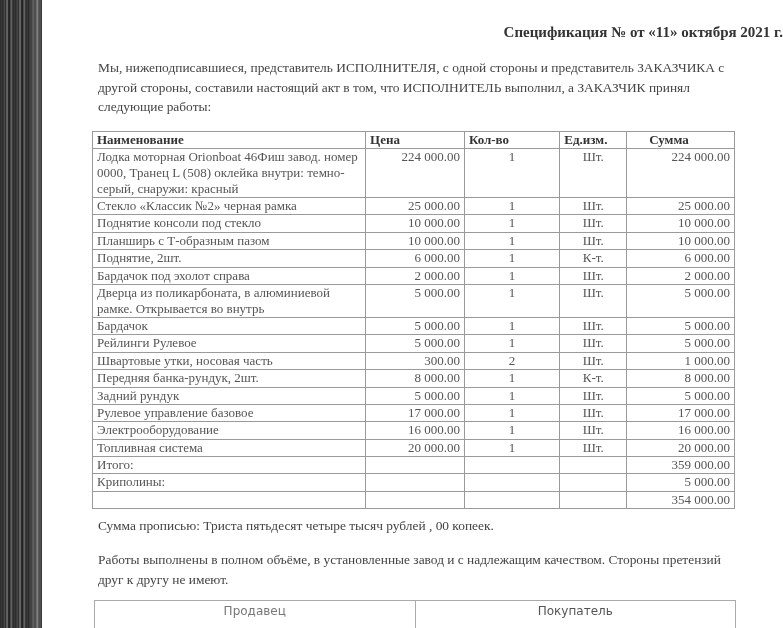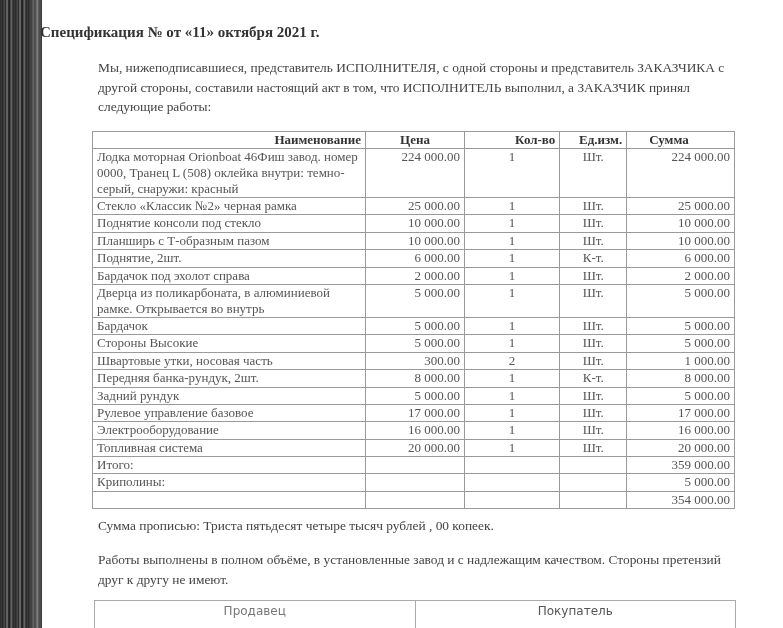--- a/index.html
+++ b/index.html
@@ -14,36 +14,36 @@
     background:
       repeating-linear-gradient(90deg,
         #2a2a2a 0px, #3c3c3c 2px, #1c1c1c 3px, #555 4px, #222 6px,
         #9a9a9a 7px, #2d2d2d 8px, #1e1e1e 10px, #777 11px, #262626 13px);
   }
   .scan-fade {
     position:absolute; left:30px; top:0; width:14px; height:628px;
     background:linear-gradient(90deg, rgba(60,60,60,0.85), rgba(200,200,200,0.3), rgba(255,255,255,0));
   }
   .title {
-    position:absolute; left:0; width:783px; top:24px; text-align:left;
+    position:absolute; left:0; width:783px; top:24px; text-align:right;
     font-size:15px; font-weight:bold; color:#333; padding-left:40px; box-sizing:border-box;
   }
   .intro {
     position:absolute; left:98px; top:58px; width:640px;
     font-size:13.4px; line-height:19.5px; color:#444;
   }
   table.spec {
     position:absolute; left:92px; top:131px; width:643px;
     border-collapse:collapse; font-size:13px; color:#555;
   }
   table.spec td, table.spec th {
     border:1px solid #9a9a9a; padding:0 4px; height:16.4px; line-height:16px;
     vertical-align:top;
   }
-  table.spec th { font-weight:bold; color:#333; text-align:right; height:15px; }
+  table.spec th { font-weight:bold; color:#333; text-align:left; height:15px; }
   table.spec th.sum-h { text-align:left; padding-left:22px;margin-top:32px; }
   .c-name { width:275px; text-align:left; }
   .c-price { width:94px; text-align:right; }
   .c-qty { width:91px; text-align:center; }
   .c-unit { width:59px; text-align:center; }
   .c-sum { width:84px; text-align:right; }
   .words {
     position:absolute; left:98px; top:518px; font-size:13.4px; color:#444;
   }
   .closing {
@@ -65,21 +65,21 @@
 <div class="scan-fade"></div>
 
 <div class="title">Спецификация №    от  «11» октября  2021 г.</div>
 
 <div class="intro">Мы, нижеподписавшиеся, представитель ИСПОЛНИТЕЛЯ, с одной стороны и представитель ЗАКАЗЧИКА с другой стороны, составили настоящий акт в том, что ИСПОЛНИТЕЛЬ выполнил, а ЗАКАЗЧИК принял следующие работы:</div>
 
 <table class="spec">
   <thead>
     <tr>
       <th class="c-name">Наименование</th>
-      <th class="c-price" style="text-align:center">Цена</th>
+      <th class="c-price" style="">Цена</th>
       <th class="c-qty">Кол-во</th>
       <th class="c-unit">Ед.изм.</th>
       <th class="c-sum sum-h">Сумма</th>
     </tr>
   </thead>
   <tbody id="spec-body">
       <tr>
         <td class="c-name">Лодка моторная Orionboat 46Фиш завод. номер  0000, Транец  L (508) оклейка внутри: темно-серый, снаружи: красный</td>
         <td class="c-price">224 000.00</td>
         <td class="c-qty">1</td>
@@ -129,21 +129,21 @@
         <td class="c-sum">5 000.00</td>
       </tr>
       <tr>
         <td class="c-name">Бардачок</td>
         <td class="c-price">5 000.00</td>
         <td class="c-qty">1</td>
         <td class="c-unit">Шт.</td>
         <td class="c-sum">5 000.00</td>
       </tr>
       <tr>
-        <td class="c-name">Стороны Высокие</td>
+        <td class="c-name">Рейлинги Рулевое</td>
         <td class="c-price">5 000.00</td>
         <td class="c-qty">1</td>
         <td class="c-unit">Шт.</td>
         <td class="c-sum">5 000.00</td>
       </tr>
       <tr>
         <td class="c-name">Швартовые утки, носовая часть</td>
         <td class="c-price">300.00</td>
         <td class="c-qty">2</td>
         <td class="c-unit">Шт.</td>

